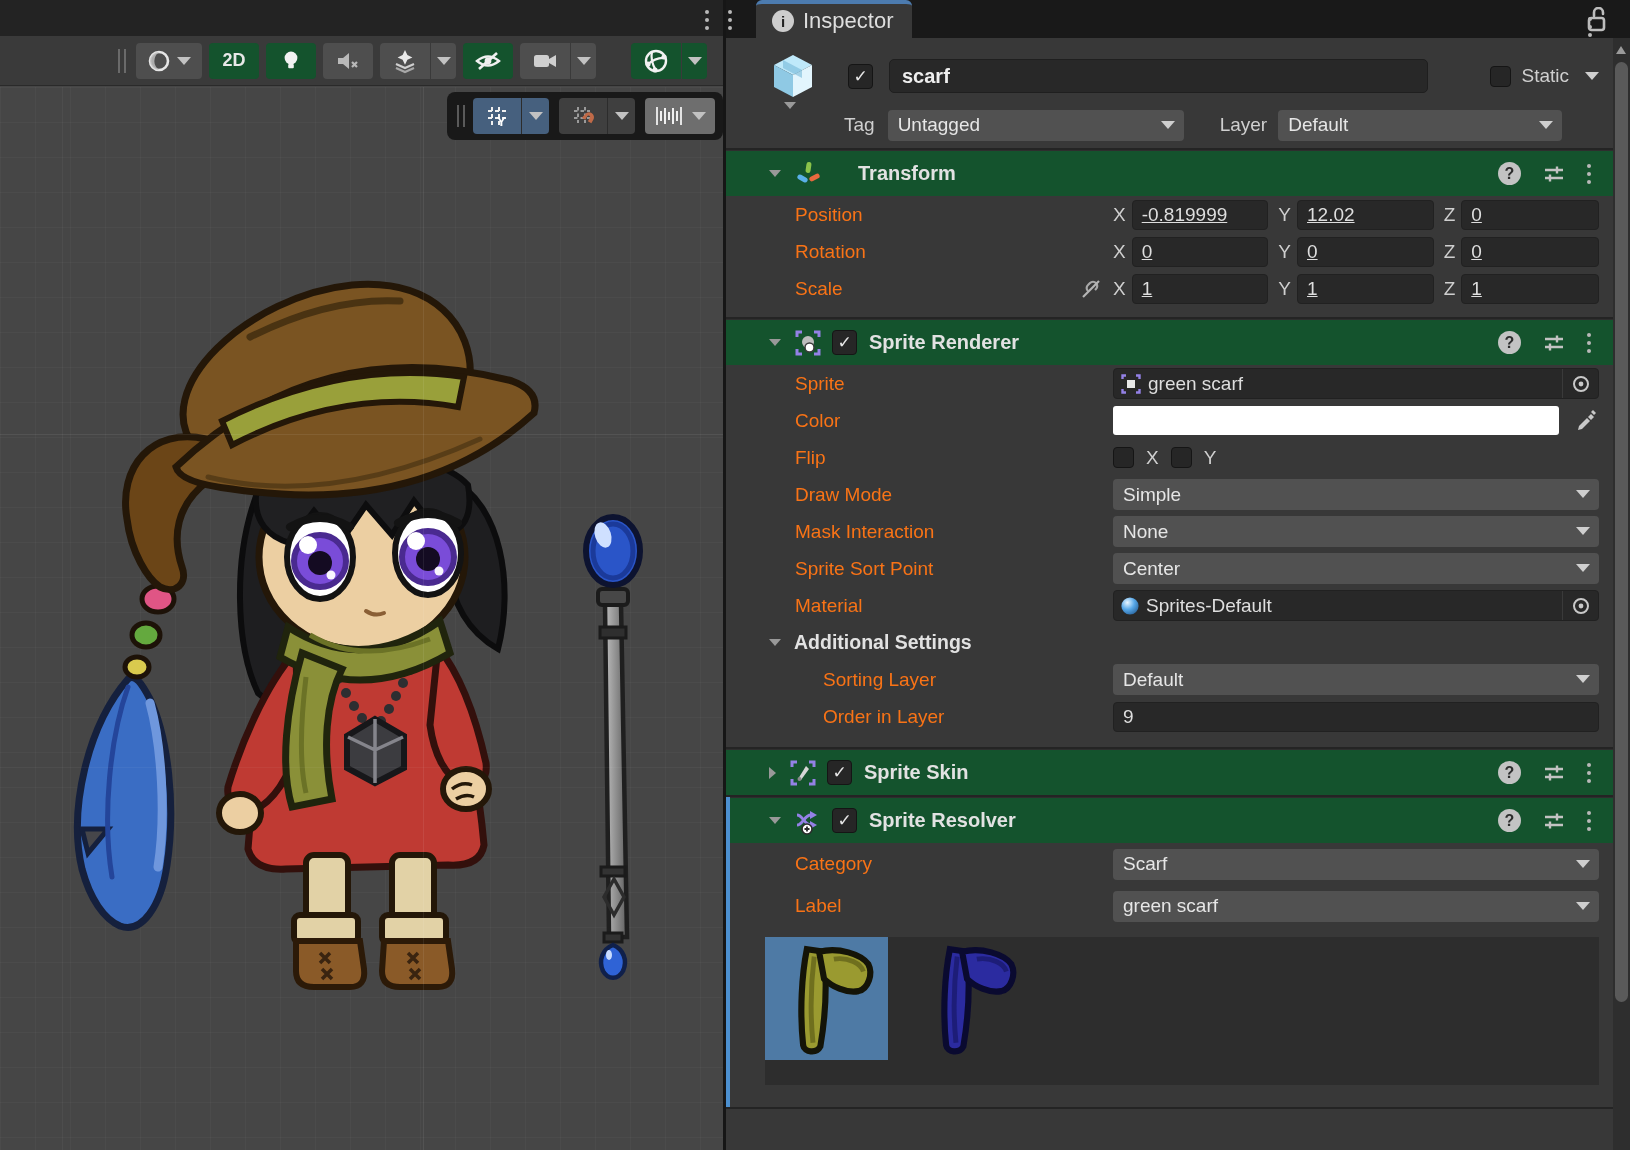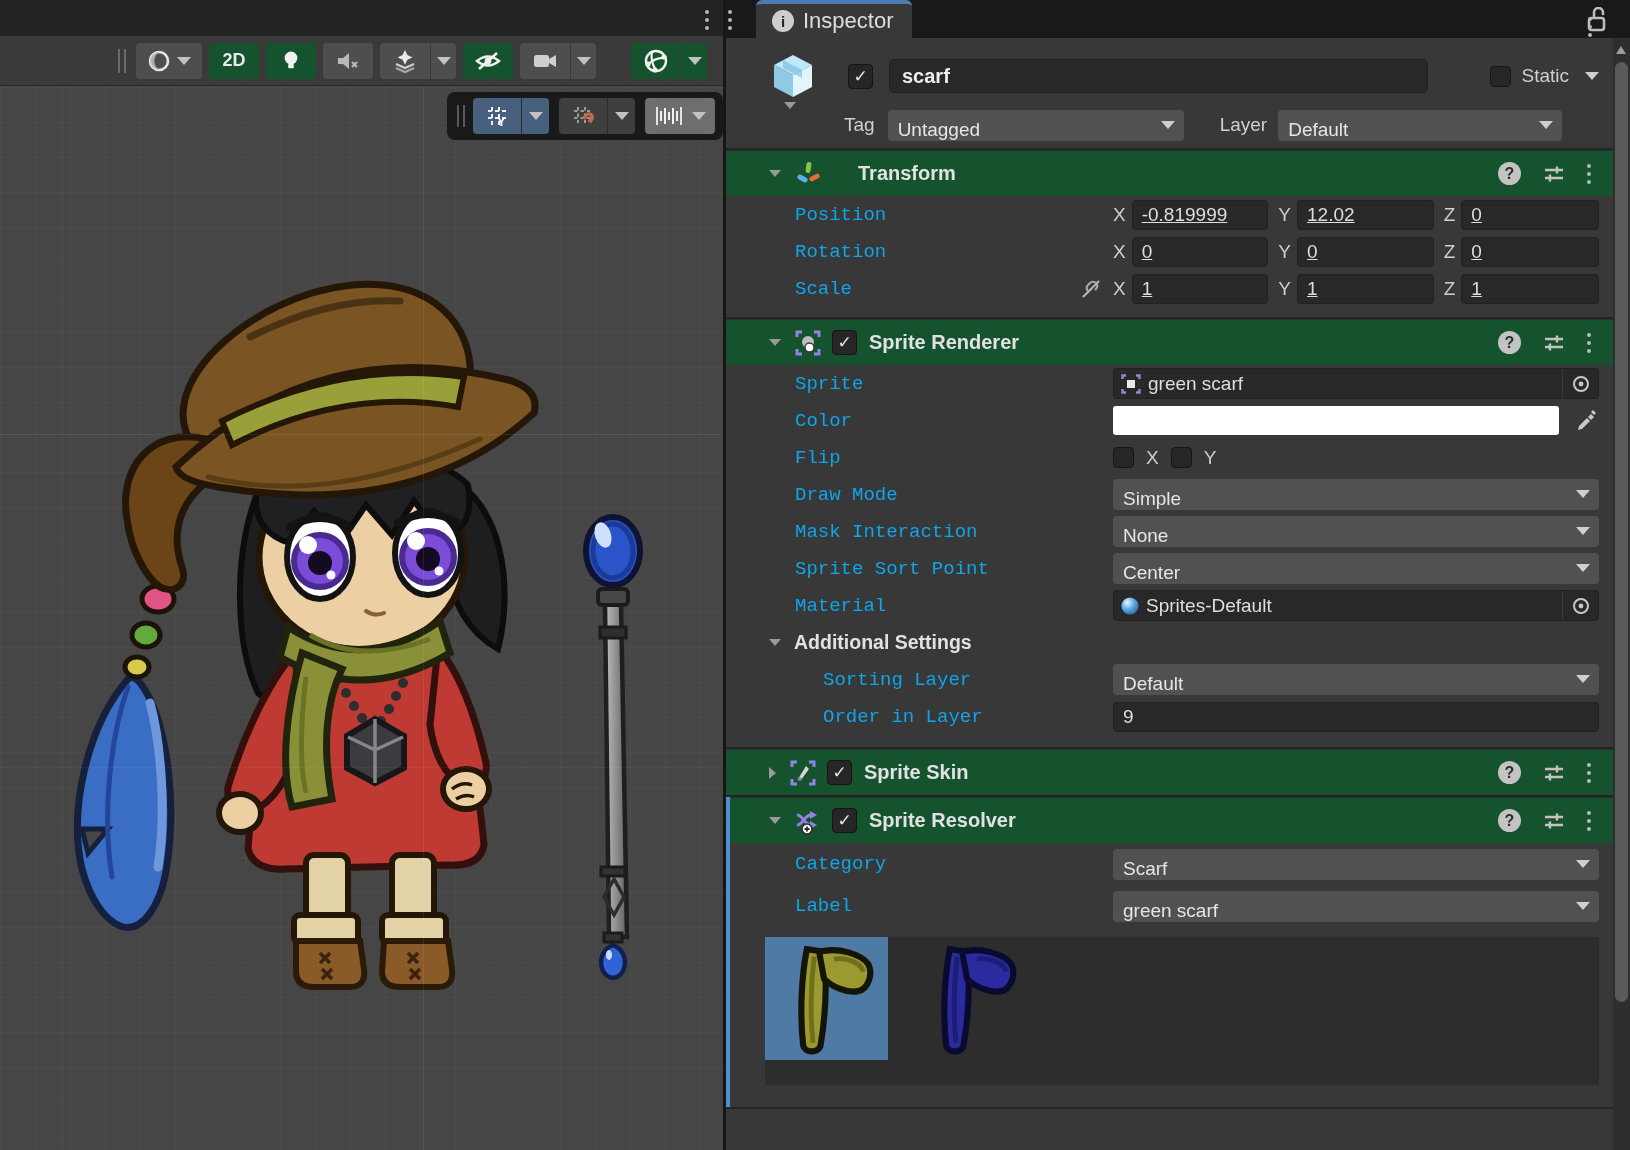--- a/index.html
+++ b/index.html
@@ -55,21 +55,21 @@
   .tabbar .kebab { position:absolute; left:2px; top:10px; }
   .tab { position:absolute; left:30px; top:0; height:38px; width:156px; background:#383838;
     border-top:4px solid #4c7baf; border-radius:6px 6px 0 0; display:flex; align-items:center; gap:9px; padding-left:16px; }
   .info-ic { width:22px; height:22px; border-radius:50%; background:#cdcdcd; color:#222; font-weight:700;
     font-size:15px; display:flex; align-items:center; justify-content:center; font-style:normal; }
   .tab-label { font-size:22px; color:#dedede; }
   .tabbar-icons { position:absolute; right:22px; top:7px; display:flex; gap:26px; align-items:center; }
 
   .content { position:absolute; left:0; top:38px; width:887px; bottom:0; }
   .row { display:flex; align-items:center; height:37px; }
-  .row .lbl { width:387px; padding-left:69px; font-size:19px; color:#0ea5e9; flex:none;font-family:Liberation Mono, monospace; }
+  .row .lbl { width:387px; padding-left:69px; font-size:19px; color:#f97316; flex:none; }
   .row .lbl.ind { padding-left:97px; }
   .ctr { flex:1; display:flex; align-items:center; margin-right:14px; }
 
   .gohead { padding-top:9px; height:110px; }
   .gorow1 { display:flex; align-items:center; height:58px; }
   .gorow2 { display:flex; align-items:center; height:40px; }
   .goicon { width:46px; margin-left:44px; position:relative; }
   .goicon .foldarr { position:absolute; left:14px; top:50px; }
   .foldarr { width:0; height:0; border-left:6px solid transparent; border-right:6px solid transparent;
     border-top:7px solid #999; }
@@ -79,21 +79,21 @@
   .cb.small { width:21px; height:21px; font-size:14px; }
 
   .namefield { height:34px; background:#282828; border:1px solid #1f1f1f; border-radius:5px; flex:1;
     margin:0 16px; display:flex; align-items:center; padding:0 12px; font-size:20px; font-weight:700; color:#eee; }
   .staticwrap { display:flex; align-items:center; gap:10px; margin-right:14px;padding-left:46px; }
   .static-label { font-size:19px; color:#cfcfcf; }
 
   .field { height:30px; background:#282828; border:1px solid #212121; border-radius:4px;
     display:flex; align-items:center; padding:0 9px; font-size:19px; color:#dedede; }
   .drop { position:relative; height:31px; background:#515151; border-radius:4px;
-    display:flex; align-items:flex-end; padding:0 34px 0 10px; font-size:19px; color:#e6e6e6; }
+    display:flex; align-items:center; padding:0 34px 0 10px; font-size:19px; color:#e6e6e6; }
   .drop .arr { position:absolute; right:9px; top:11px; border-top-color:#cfcfcf; }
   .flex1 { flex:1; }
 
   .tagrow { display:flex; align-items:center; }
   .taglbl { margin-left:118px; font-size:19px; color:#cfcfcf; }
   .layerlbl { margin-left:36px; font-size:19px; color:#cfcfcf; }
   .tagdrop { width:296px; margin-left:13px; }
   .layerdrop { width:284px; margin-left:11px; }
 
   .comp-sep { height:2px; background:#242424; }

